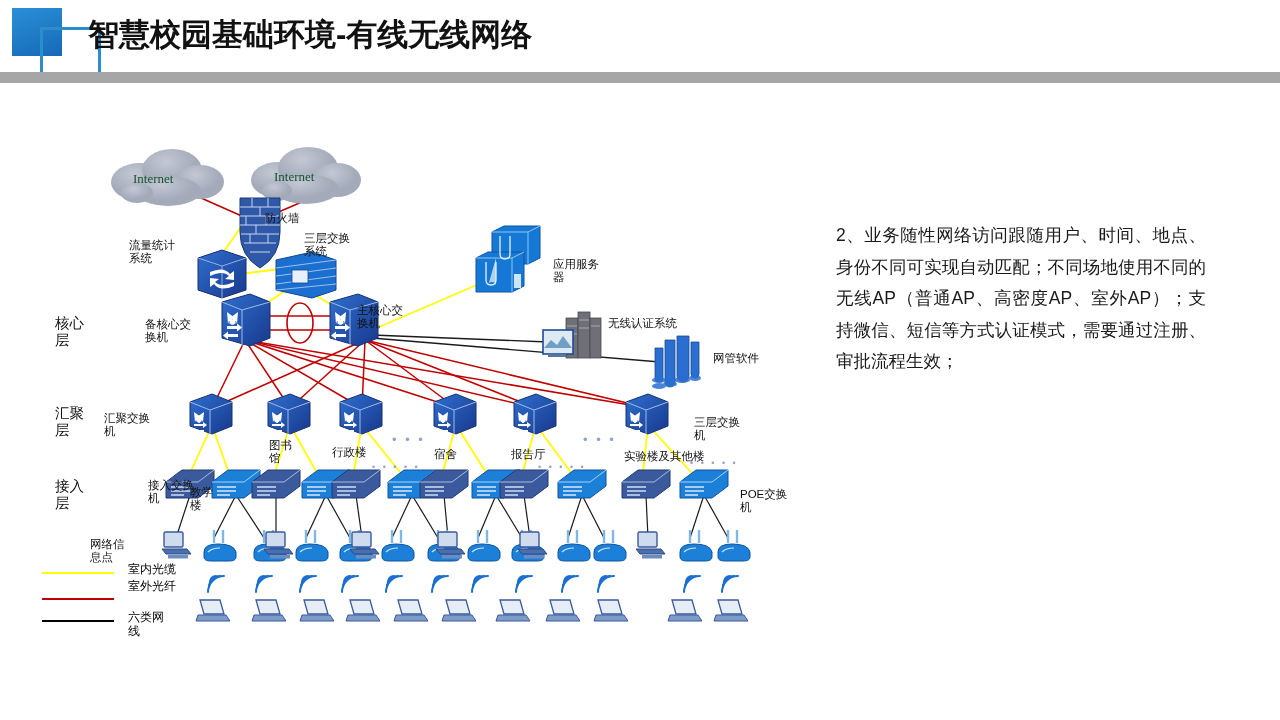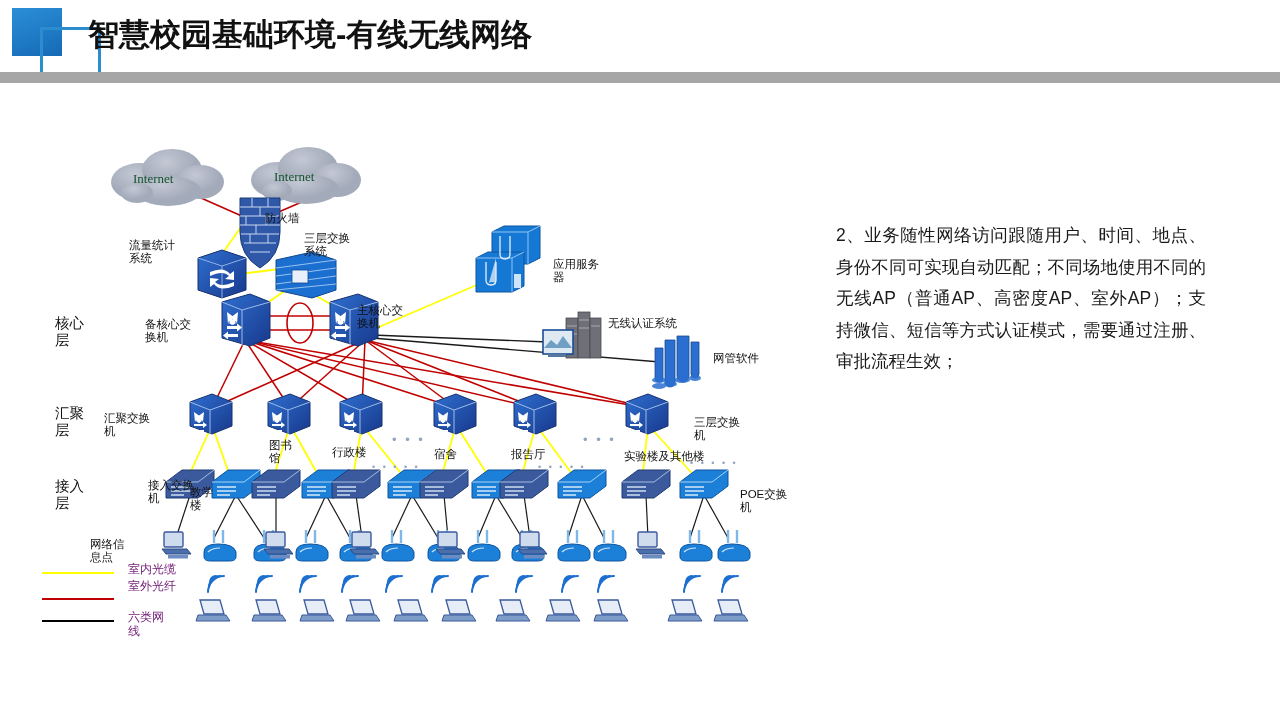--- a/index.html
+++ b/index.html
@@ -51,21 +51,21 @@
   }
   .lbl-layer { font-size:14.5px; }
   .lbl-dev   { font-size:11.5px; }
   .lbl-cloud { font-size:13px; color:#14532d; font-family:"Liberation Serif", serif; }
 
   .dots { position:absolute; font-size:13px; color:#8fa4c4; letter-spacing:2.5px; }
   .dots-sm { position:absolute; font-size:9px; color:#8fa4c4; letter-spacing:2.5px; }
 
   
   .lg-line { position:absolute; height:0; border-top-width:2px; border-top-style:solid; width:72px; }
-  .lg-txt { position:absolute; font-size:12px; color:#701a75; line-height:1.15; white-space:pre-line; }
+  .lg-txt { position:absolute; font-size:12px; color:#000000; line-height:1.15; white-space:pre-line; }
 </style>
 </head>
 <body>
 
 <div id="root">
 
   <div class="hdr-logo-fill"></div>
   <div class="hdr-logo-outline"></div>
   <div class="hdr-title">智慧校园基础环境-有线无线网络</div>
   <div class="hdr-bar"></div>

